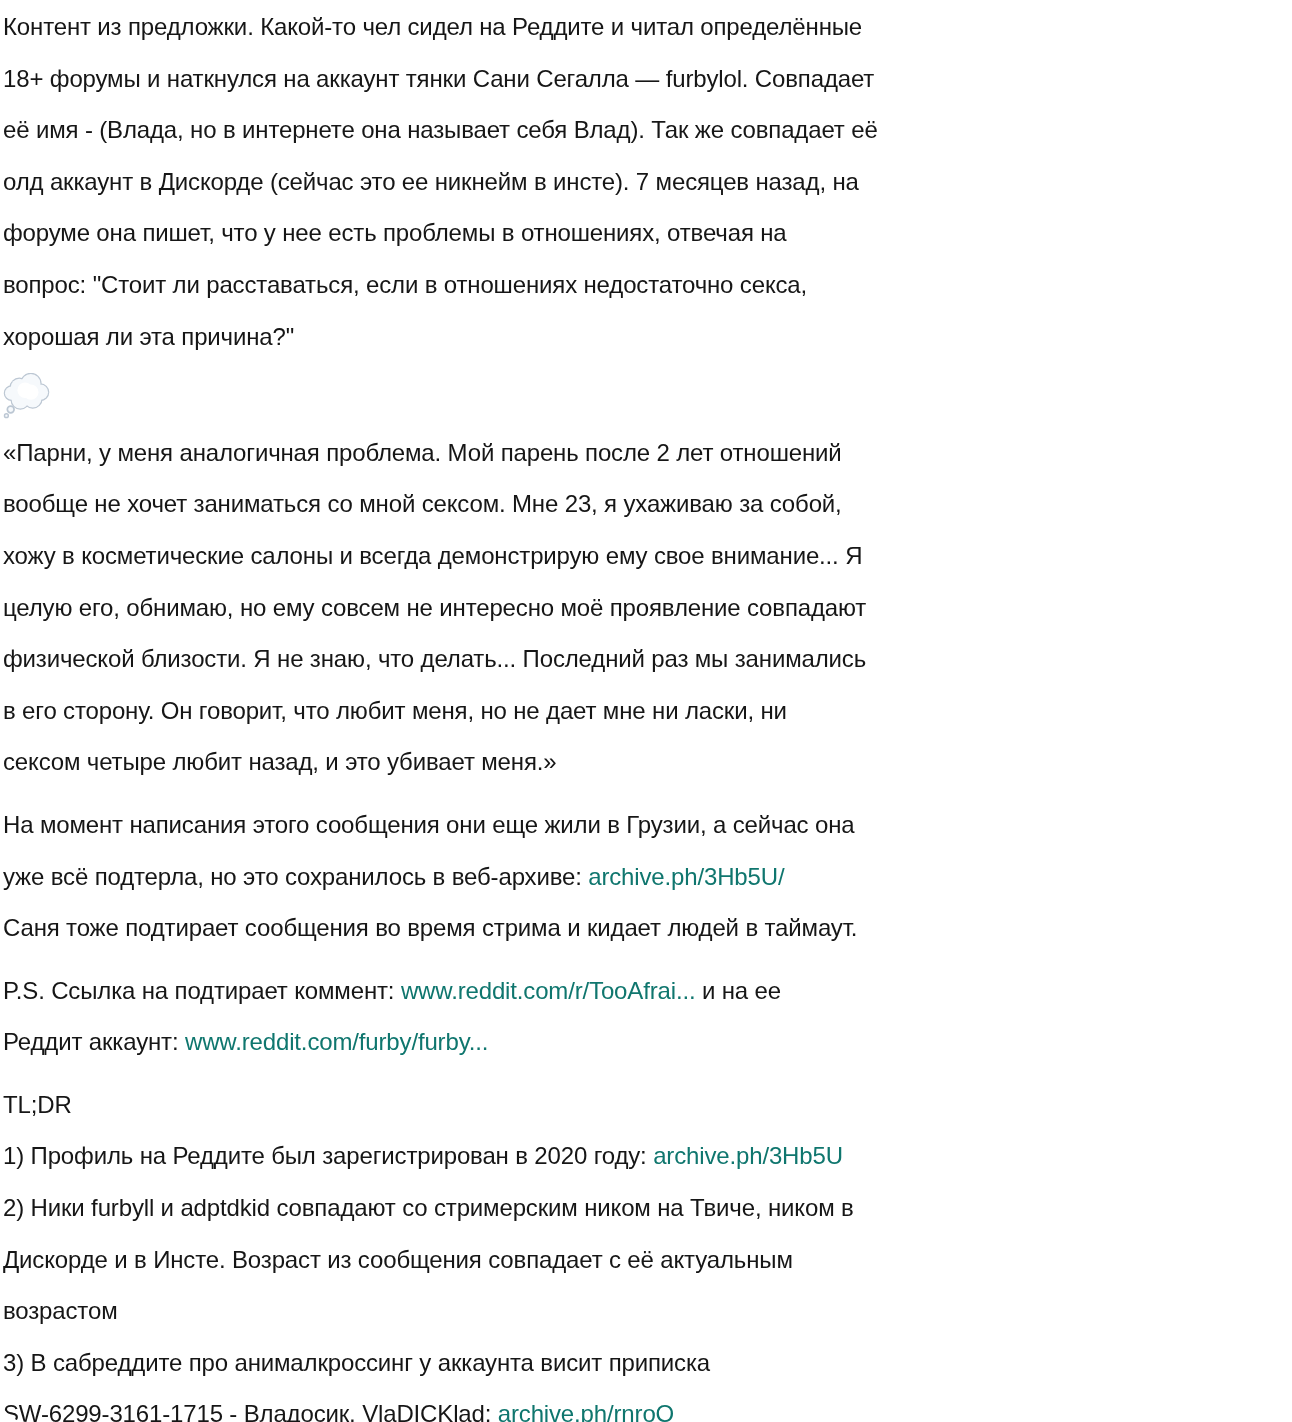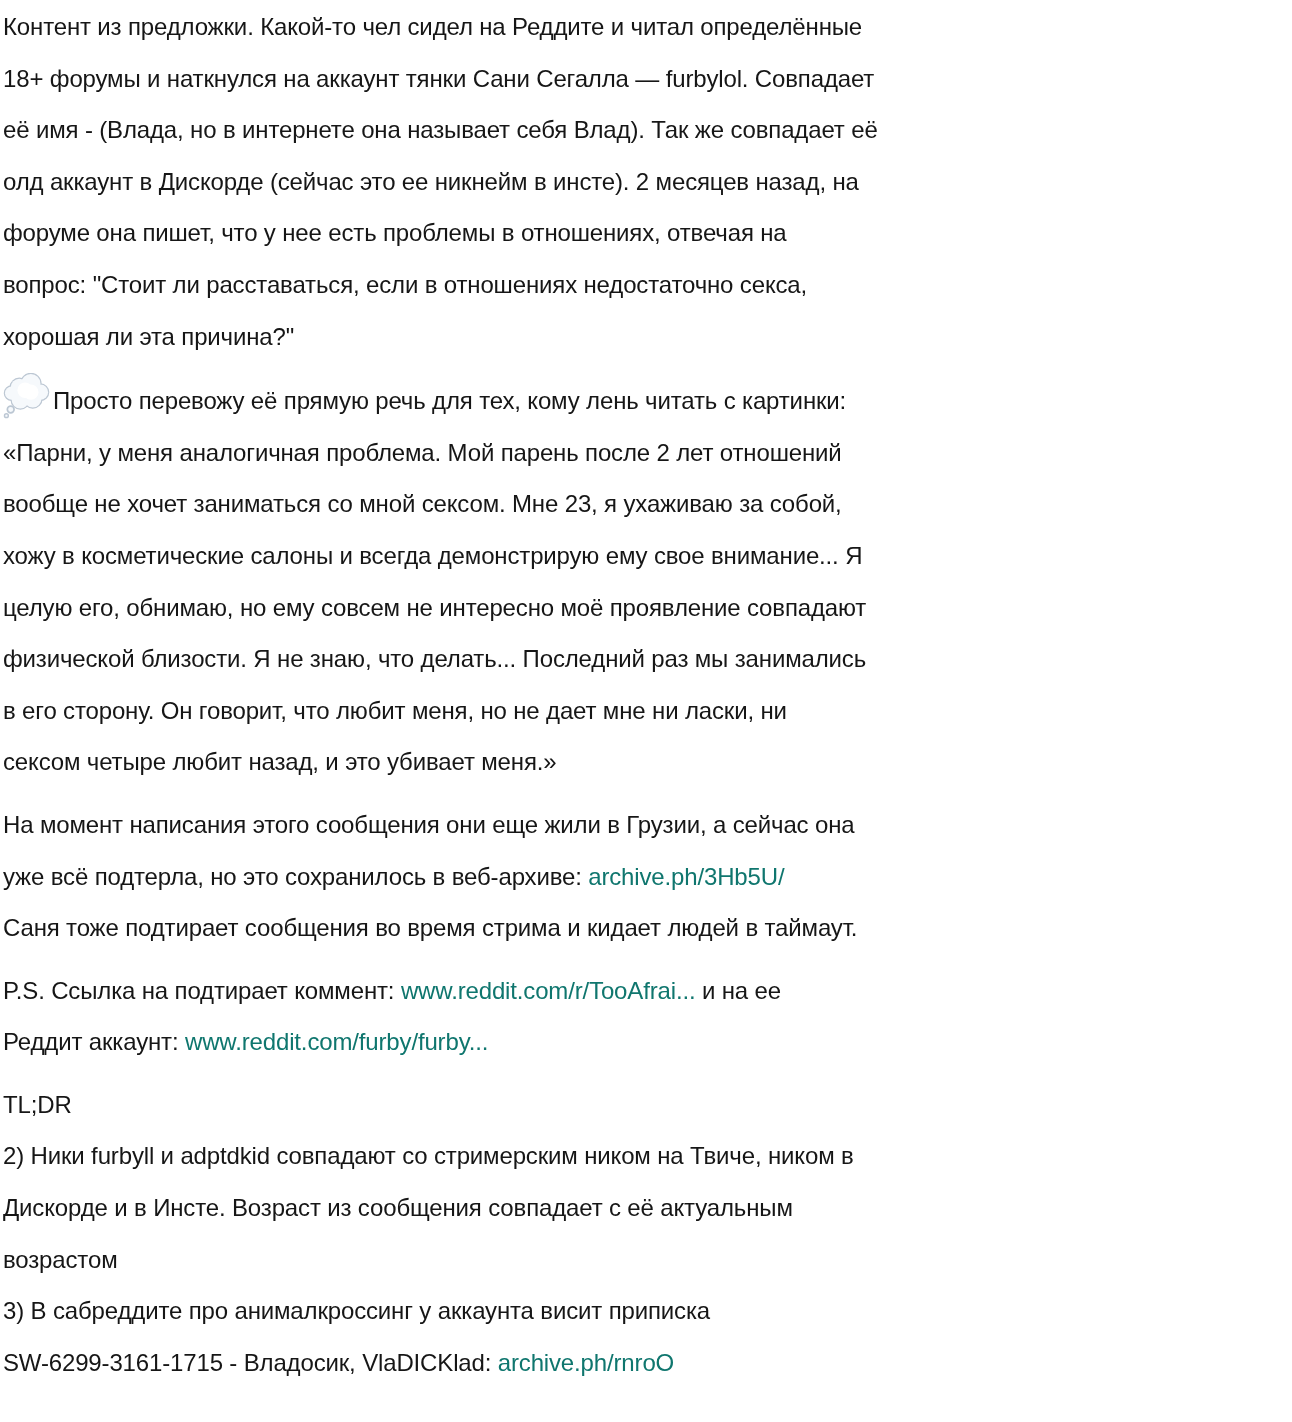--- a/index.html
+++ b/index.html
@@ -50,21 +50,21 @@
   }
 </style>
 </head>
 <body>
 
 <div class="page" id="post-root">
     <div class="paragraph">
       <span class="line"><span>Контент из предложки. Какой-то чел сидел на Реддите и читал определённые</span></span>
       <span class="line"><span>18+ форумы и наткнулся на аккаунт тянки Сани Сегалла — furbylol. Совпадает</span></span>
       <span class="line"><span>её имя - (Влада, но в интернете она называет себя Влад). Так же совпадает её</span></span>
-      <span class="line"><span>олд аккаунт в Дискорде (сейчас это ее никнейм в инсте). 2 месяцев назад, на</span></span>
+      <span class="line"><span>олд аккаунт в Дискорде (сейчас это ее никнейм в инсте). 7 месяцев назад, на</span></span>
       <span class="line"><span>форуме она пишет, что у нее есть проблемы в отношениях, отвечая на</span></span>
       <span class="line"><span>вопрос: "Стоит ли расставаться, если в отношениях недостаточно секса,</span></span>
       <span class="line"><span>хорошая ли эта причина?"</span></span>
     </div>
     <div class="paragraph">
       <span class="line"><span class="emoji">
   <svg viewBox="0 0 48 48" xmlns="http://www.w3.org/2000/svg" aria-hidden="true">
     <g stroke="#bcc7d3" stroke-width="2.5" fill="#f6f9fc">
       <circle cx="16" cy="15" r="9"></circle>
       <circle cx="28" cy="11" r="10"></circle>
@@ -81,39 +81,40 @@
       <circle cx="17" cy="28" r="9"></circle>
       <circle cx="8" cy="21" r="7"></circle>
     </g>
     <g fill="#ffffff">
       <circle cx="22" cy="18" r="8"></circle>
       <circle cx="28" cy="20" r="8"></circle>
     </g>
     <circle cx="7" cy="38" r="3.5" stroke="#bcc7d3" stroke-width="1.8" fill="#f6f9fc"></circle>
     <circle cx="2.5" cy="44.5" r="2" stroke="#bcc7d3" stroke-width="1.5" fill="#f6f9fc"></circle>
   </svg>
-</span><span>Просто перевожу её прямую речь для тех, кому лень читать с картинки:</span></span>
+</span></span>
       <span class="line"><span>«Парни, у меня аналогичная проблема. Мой парень после 2 лет отношений</span></span>
       <span class="line"><span>вообще не хочет заниматься со мной сексом. Мне 23, я ухаживаю за собой,</span></span>
       <span class="line"><span>хожу в косметические салоны и всегда демонстрирую ему свое внимание... Я</span></span>
       <span class="line"><span>целую его, обнимаю, но ему совсем не интересно моё проявление совпадают</span></span>
       <span class="line"><span>физической близости. Я не знаю, что делать... Последний раз мы занимались</span></span>
       <span class="line"><span>в его сторону. Он говорит, что любит меня, но не дает мне ни ласки, ни</span></span>
       <span class="line"><span>сексом четыре любит назад, и это убивает меня.»</span></span>
     </div>
     <div class="paragraph">
       <span class="line"><span>На момент написания этого сообщения они еще жили в Грузии, а сейчас она</span></span>
       <span class="line"><span>уже всё подтерла, но это сохранилось в веб-архиве: </span><a class="link">archive.ph/3Hb5U/</a></span>
       <span class="line"><span>Саня тоже подтирает сообщения во время стрима и кидает людей в таймаут.</span></span>
     </div>
     <div class="paragraph">
       <span class="line"><span>P.S. Ссылка на подтирает коммент: </span><a class="link">www.reddit.com/r/TooAfrai...</a><span> и на ее</span></span>
       <span class="line"><span>Реддит аккаунт: </span><a class="link">www.reddit.com/furby/furby...</a></span>
     </div>
     <div class="paragraph">
       <span class="line"><span>TL;DR</span></span>
+      <span class="line"><span>1) Профиль на Реддите был зарегистрирован в 2020 году: </span><a class="link">archive.ph/3Hb5U</a></span>
       <span class="line"><span>2) Ники furbyll и adptdkid совпадают со стримерским ником на Твиче, ником в</span></span>
       <span class="line"><span>Дискорде и в Инсте. Возраст из сообщения совпадает с её актуальным</span></span>
       <span class="line"><span>возрастом</span></span>
       <span class="line"><span>3) В сабреддите про анималкроссинг у аккаунта висит приписка</span></span>
       <span class="line"><span>SW-6299-3161-1715 - Владосик, VlaDICKlad: </span><a class="link">archive.ph/rnroO</a></span>
     </div>
   </div>
 
 </body></html>

